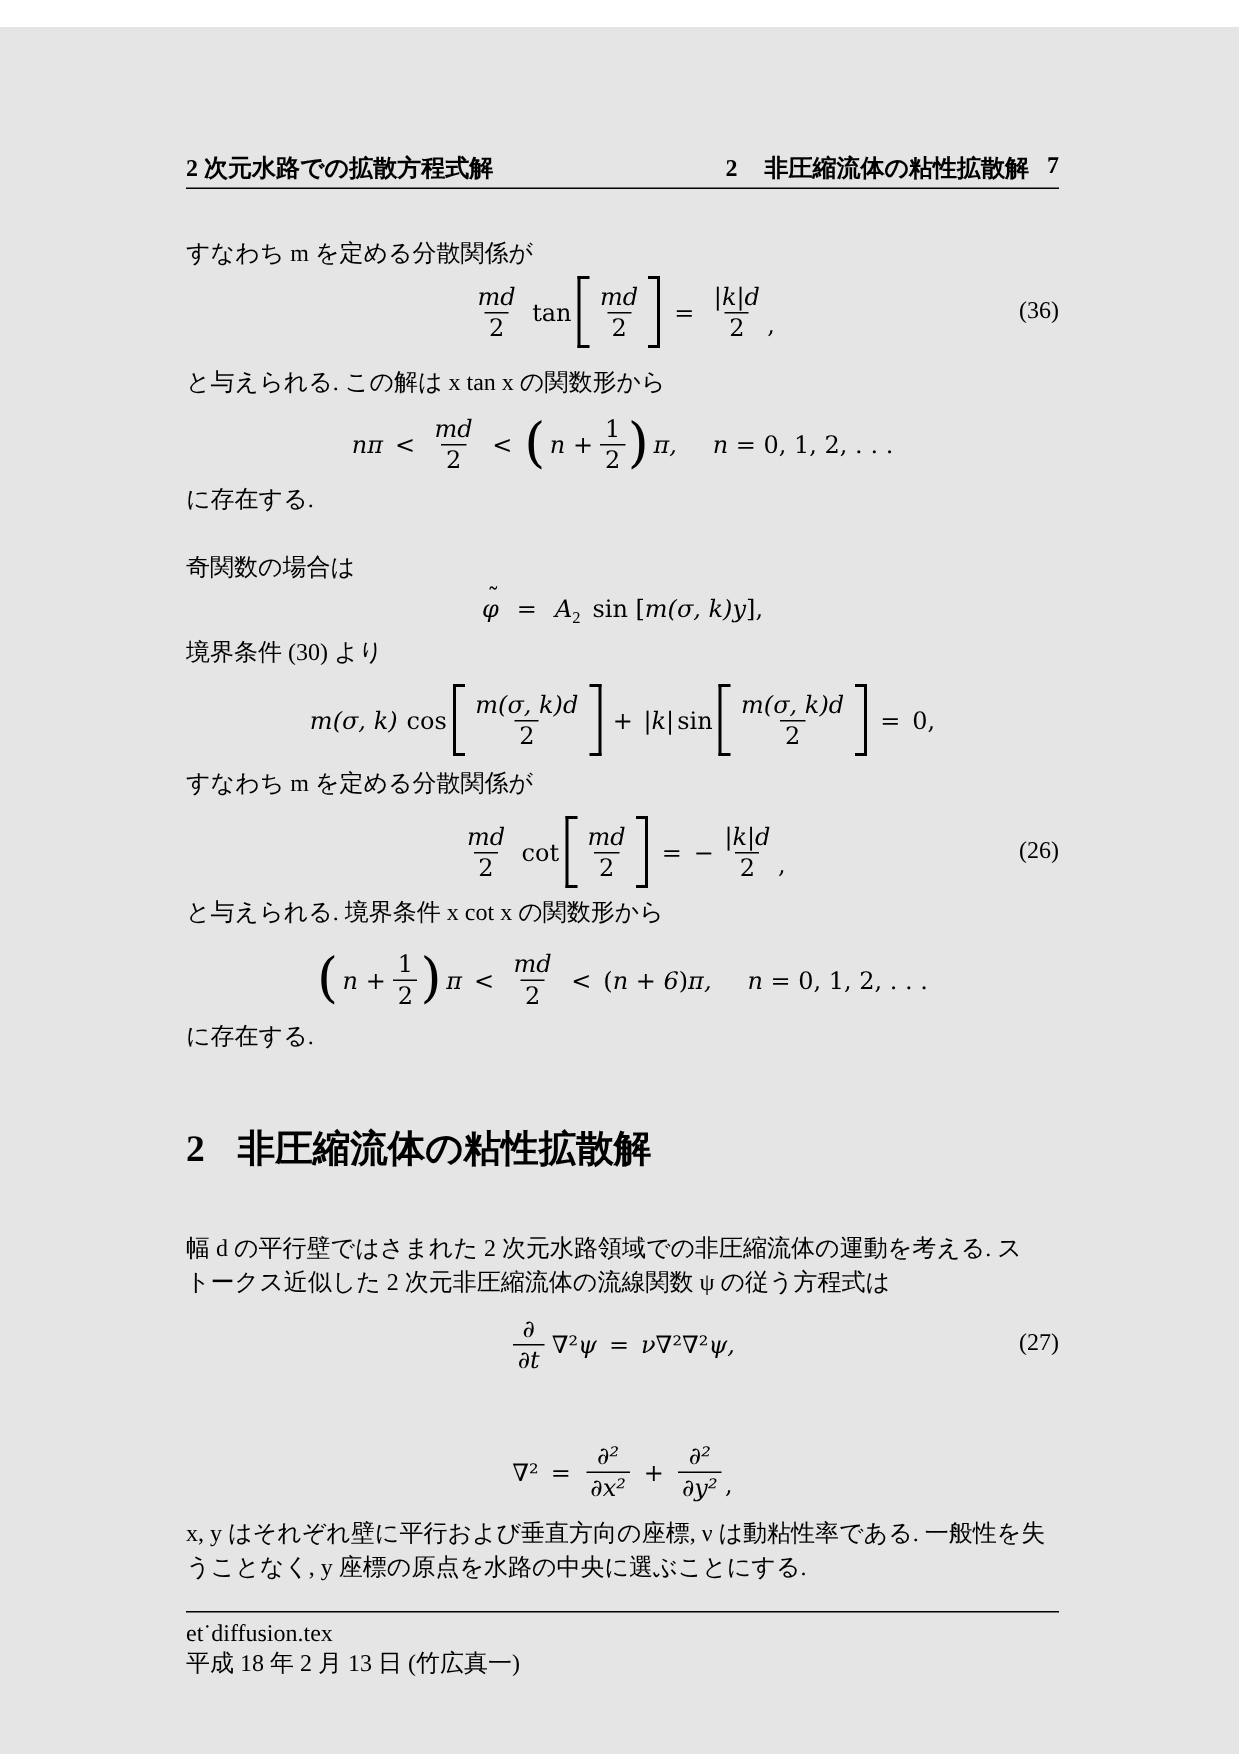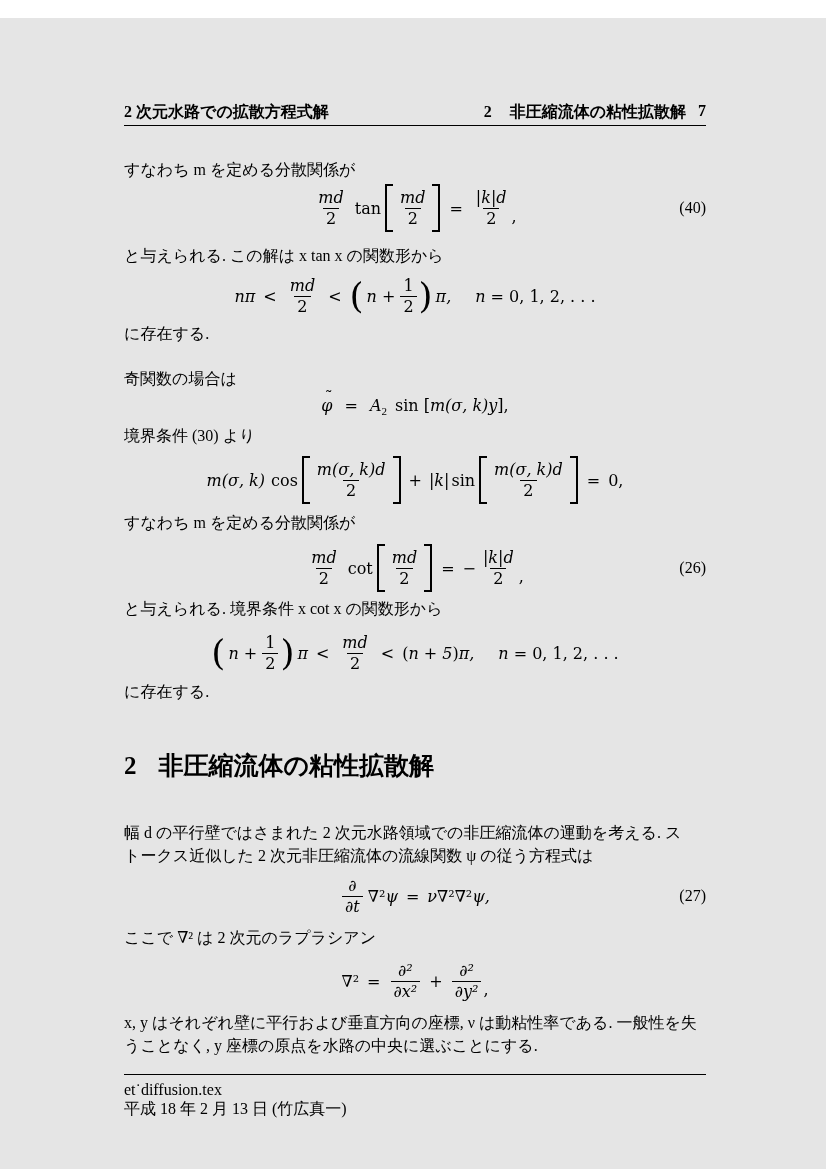--- a/index.html
+++ b/index.html
@@ -76,21 +76,21 @@
         <span class="num mi">md</span>
         <span class="den up">2</span>
       </span>
     <span class="brk r"></span>
     <span class="rel up">=</span>
     <span class="frac">
         <span class="num mi">|k|d</span>
         <span class="den up">2</span>
       </span>
     <span class="up cm">,</span>
-    <span class="tag">(40)</span>
+    <span class="tag">(36)</span>
   </div>
 
   <div class="abs col line" style="top:228px;">と与えられる. この解は x tan x の関数形から</div>
 
   <div class="abs col eq" style="top:253px;height:50px;">
     <span class="mi">nπ</span>
     <span class="lt up">&lt;</span>
     <span class="frac">
         <span class="num mi">md</span>
         <span class="den up">2</span>
@@ -179,21 +179,21 @@
       </span>
     <span class="bigp">)</span>
     <span class="mi" style="margin-left:3px;">π</span>
     <span class="lt up">&lt;</span>
     <span class="frac">
         <span class="num mi">md</span>
         <span class="den up">2</span>
       </span>
     <span class="lt up">&lt;</span>
     <span class="up">(</span>
-      <span class="mi">n + 5</span>
+      <span class="mi">n + 6</span>
       <span class="up">)</span>
       <span class="mi">π,</span>
     <span class="mi tail">n</span>
     <span class="up" style="margin-left:5px;">= 0, 1, 2, . . .</span>
   </div>
 
   <div class="abs col line" style="top:664px;">に存在する.</div>
 
   <div class="abs col sec-head" style="top:731px;">
     <span class="no">2</span>
@@ -210,21 +210,20 @@
       </span>
     <span class="up" style="margin-left:3px;">∇²</span>
       <span class="mi">ψ</span>
     <span class="rel up">=</span>
     <span class="mi">ν</span>
       <span class="up">∇²∇²</span>
       <span class="mi">ψ,</span>
     <span class="tag">(27)</span>
   </div>
 
-  <div class="abs col line" style="top:910px;">ここで ∇² は 2 次元のラプラシアン</div>
 
   <div class="abs col eq" style="top:938px;height:50px;">
     <span class="up">∇²</span>
     <span class="rel up">=</span>
     <span class="frac">
         <span class="num mi">∂²</span>
         <span class="den mi">∂x²</span>
       </span>
     <span class="plus up">+</span>
     <span class="frac">

